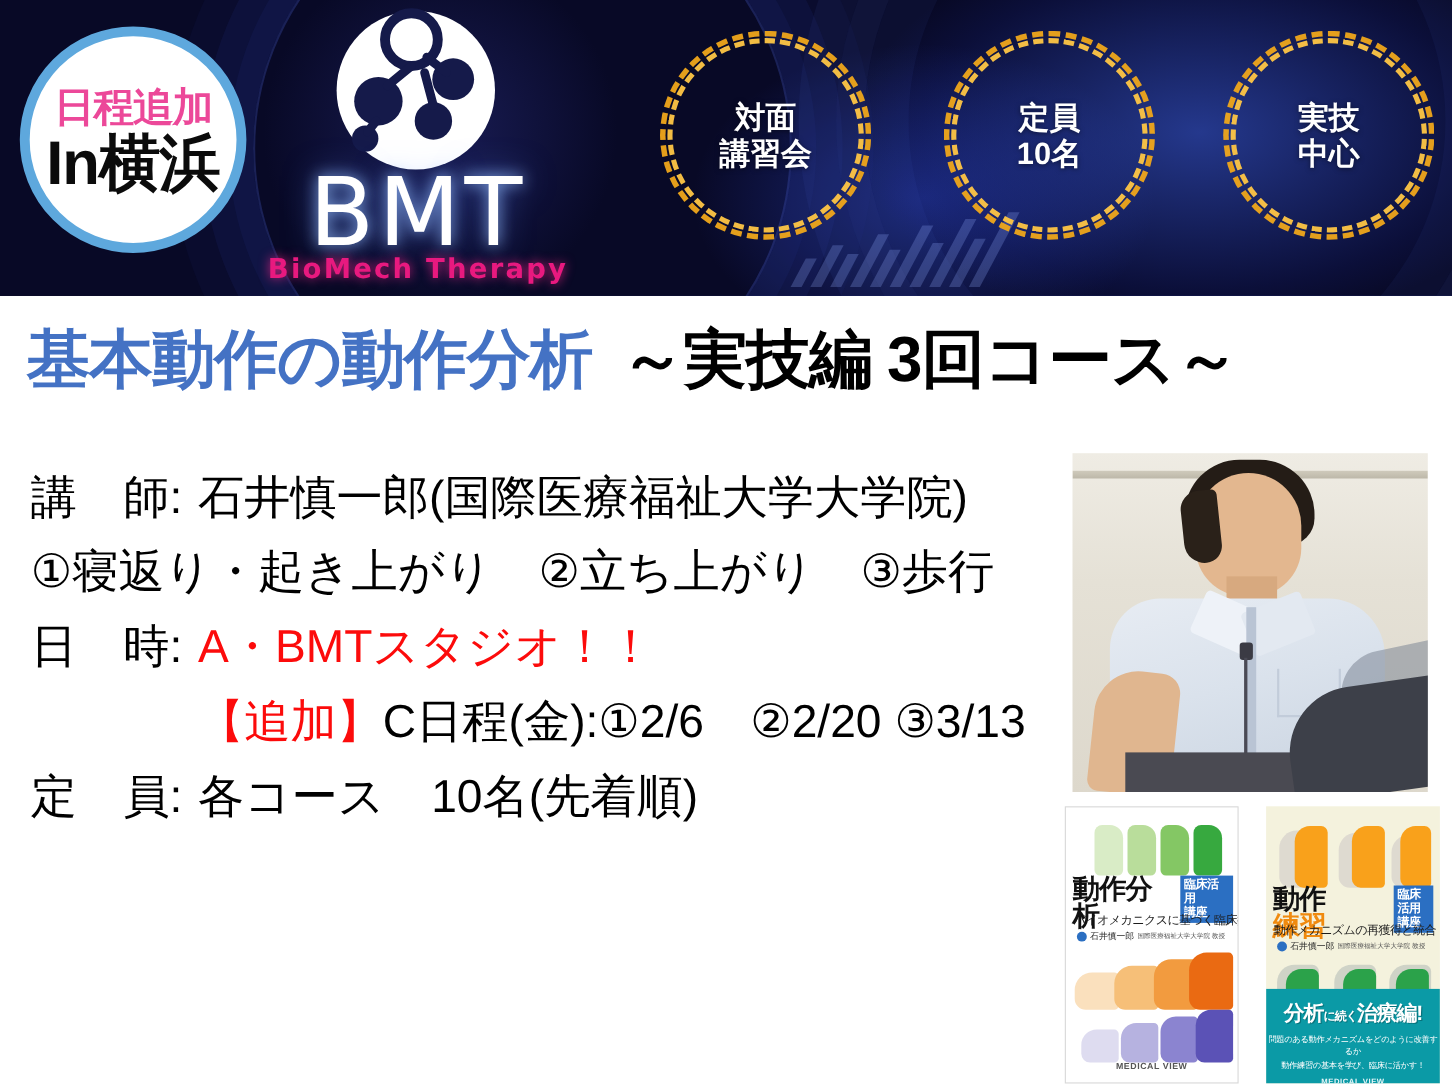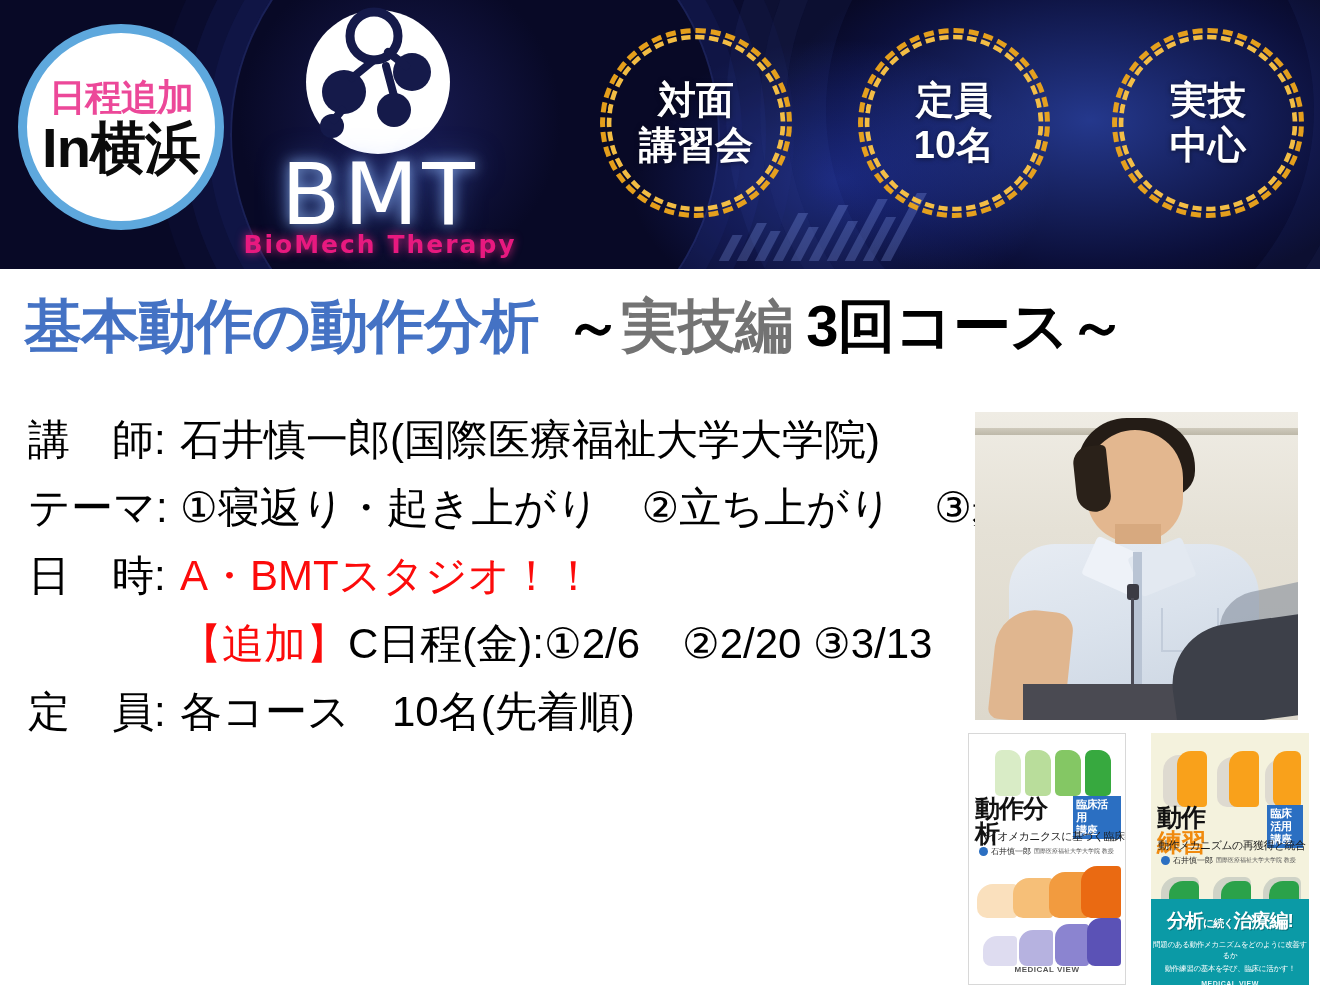--- a/index.html
+++ b/index.html
@@ -71,41 +71,41 @@
   .gold-badge { position: absolute; top: 28px; width: 192px; height: 190px; }
   .gold-badge .ring-a, .gold-badge .ring-b {
     position: absolute; inset: 0; border-radius: 50%;
     border: 5px dashed #f0a71b;
     opacity: .95;
   }
   .gold-badge .ring-b { transform: rotate(9deg) scale(.93); border-color: #ffc645; }
   .gold-badge .gtxt {
     position: absolute; inset: 0; display: flex; flex-direction: column;
     align-items: center; justify-content: center;
-    color: #ffffff; font-weight: 700; font-size: 38px; line-height: 1.18;
+    color: #ffffff; font-weight: 700; font-size: 28px; line-height: 1.18;
     text-shadow: 0 1px 5px rgba(0,0,0,.5);
   }
   #badge-taimen { left: 600px; }
   #badge-teiin  { left: 858px; }
   #badge-jitsugi{ left: 1112px; }
 
   
   .title-row {
     position: absolute; left: 24px; top: 292px; width: 1280px; height: 70px;
     display: flex; align-items: center; white-space: nowrap;
     font-size: 58px; font-weight: 700; letter-spacing: -1px;
   }
   .t-blue  { color: #4472c4; }
   .t-black { color: #000000; }
-  .t-red   { color: #737373; }
+  .t-red   { color: #000000; }
   .t-gap-s { display: inline-block; width: 26px; }
   .t-gap-m { display: inline-block; width: 14px; }
 
   
-  .body-block { position: absolute; left: 28px; top: 412px; width: 940px; }
+  .body-block { position: absolute; left: 28px; top: 424px; width: 940px; }
   .line { display: flex; align-items: baseline; height: 68px; white-space: nowrap;
           font-size: 42px; color: #000; letter-spacing: 0px; }
   .lbl { display: inline-block; width: 152px; flex: 0 0 152px; }
   .val { display: inline-block; }
   .val.red { color: #fc0b0b; }
   .indent { flex: 0 0 152px; }
   .red-em { color: #fc0b0b; }
 
   
   .photo {
@@ -251,21 +251,20 @@
   </div>
 
   <div class="body-block">
 
     <div class="line">
       <span class="lbl">講　師:</span>
       <span class="val">石井慎一郎(国際医療福祉大学大学院)</span>
     </div>
 
     <div class="line">
-      <span class="lbl">テーマ:</span>
       <span class="val">①寝返り・起き上がり　②立ち上がり　③歩行</span>
     </div>
 
     <div class="line">
       <span class="lbl">日　時:</span>
       <span class="val red">A・BMTスタジオ！！</span>
     </div>
 
     <div class="line">
       <span class="indent"></span>

